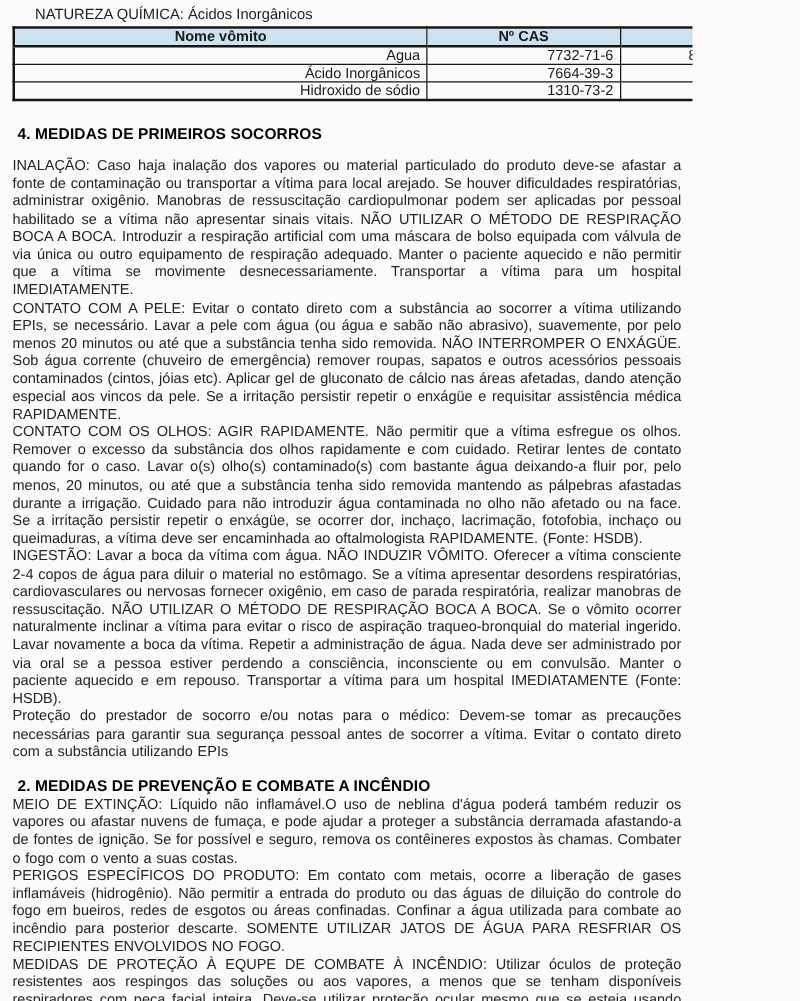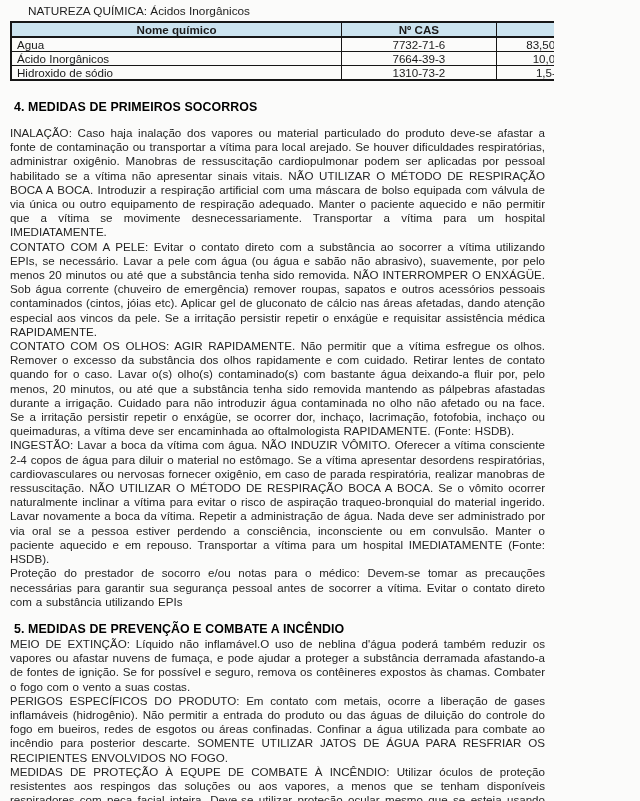--- a/index.html
+++ b/index.html
@@ -33,20 +33,21 @@
     font-size: 11.6px;
     color: #1a1a1a;
   }
   table.comp th, table.comp td {
     border: 1px solid #161616;
     padding: 0 5px;
     height: 14px;
     line-height: 13px;
     overflow: hidden;
     white-space: nowrap;
+    text-align: right;
   }
   table.comp th {
     background: #cbe3ef;
     font-weight: bold;
     text-align: center;
     border-bottom: 2px solid #161616;
   }
   table.comp col.c-name  { width: 53.5%; }
   table.comp col.c-cas   { width: 25%; }
   table.comp col.c-pct   { width: 21.5%; }
@@ -78,21 +79,21 @@
   <div class="nature-line">NATUREZA QUÍMICA: Ácidos Inorgânicos</div>
 
   <table class="comp">
     <colgroup>
       <col class="c-name">
         <col class="c-cas">
         <col class="c-pct">
     </colgroup>
     <thead>
       <tr>
-        <th>Nome químico</th>
+        <th>Nome vômito</th>
         <th>Nº CAS</th>
         <th>%</th>
       </tr>
     </thead>
     <tbody>
       <tr>
         <td>Agua</td>
         <td class="center">7732-71-6</td>
         <td class="center">83,50-74,72%</td>
       </tr>
@@ -110,19 +111,19 @@
   </table>
 
   <h2 class="sec sec-4">4. MEDIDAS DE PRIMEIROS SOCORROS</h2>
 
   <p class="body">INALAÇÃO: Caso haja inalação dos vapores ou material particulado do produto deve-se afastar a fonte de contaminação ou transportar a vítima para local arejado. Se houver dificuldades respiratórias, administrar oxigênio. Manobras de ressuscitação cardiopulmonar podem ser aplicadas por pessoal habilitado se a vítima não apresentar sinais vitais. NÃO UTILIZAR O MÉTODO DE RESPIRAÇÃO BOCA A BOCA. Introduzir a respiração artificial com uma máscara de bolso equipada com válvula de via única ou outro equipamento de respiração adequado. Manter o paciente aquecido e não permitir que a vítima se movimente desnecessariamente. Transportar a vítima para um hospital IMEDIATAMENTE.</p>
   <p class="body">CONTATO COM A PELE: Evitar o contato direto com a substância ao socorrer a vítima utilizando EPIs, se necessário. Lavar a pele com água (ou água e sabão não abrasivo), suavemente, por pelo menos 20 minutos ou até que a substância tenha sido removida. NÃO INTERROMPER O ENXÁGÜE. Sob água corrente (chuveiro de emergência) remover roupas, sapatos e outros acessórios pessoais contaminados (cintos, jóias etc). Aplicar gel de gluconato de cálcio nas áreas afetadas, dando atenção especial aos vincos da pele. Se a irritação persistir repetir o enxágüe e requisitar assistência médica RAPIDAMENTE.</p>
   <p class="body">CONTATO COM OS OLHOS: AGIR RAPIDAMENTE. Não permitir que a vítima esfregue os olhos. Remover o excesso da substância dos olhos rapidamente e com cuidado. Retirar lentes de contato quando for o caso. Lavar o(s) olho(s) contaminado(s) com bastante água deixando-a fluir por, pelo menos, 20 minutos, ou até que a substância tenha sido removida mantendo as pálpebras afastadas durante a irrigação. Cuidado para não introduzir água contaminada no olho não afetado ou na face. Se a irritação persistir repetir o enxágüe, se ocorrer dor, inchaço, lacrimação, fotofobia, inchaço ou queimaduras, a vítima deve ser encaminhada ao oftalmologista RAPIDAMENTE. (Fonte: HSDB).</p>
   <p class="body">INGESTÃO: Lavar a boca da vítima com água. NÃO INDUZIR VÔMITO. Oferecer a vítima consciente 2-4 copos de água para diluir o material no estômago. Se a vítima apresentar desordens respiratórias, cardiovasculares ou nervosas fornecer oxigênio, em caso de parada respiratória, realizar manobras de ressuscitação. NÃO UTILIZAR O MÉTODO DE RESPIRAÇÃO BOCA A BOCA. Se o vômito ocorrer naturalmente inclinar a vítima para evitar o risco de aspiração traqueo-bronquial do material ingerido. Lavar novamente a boca da vítima. Repetir a administração de água. Nada deve ser administrado por via oral se a pessoa estiver perdendo a consciência, inconsciente ou em convulsão. Manter o paciente aquecido e em repouso. Transportar a vítima para um hospital IMEDIATAMENTE (Fonte: HSDB).</p>
   <p class="body">Proteção do prestador de socorro e/ou notas para o médico: Devem-se tomar as precauções necessárias para garantir sua segurança pessoal antes de socorrer a vítima. Evitar o contato direto com a substância utilizando EPIs</p>
 
-  <h2 class="sec sec-5">5. MEDIDAS DE PREVENÇÃO E COMBATE A INCÊNDIO</h2>
+  <h2 class="sec sec-5">2. MEDIDAS DE PREVENÇÃO E COMBATE A INCÊNDIO</h2>
 
   <p class="body">MEIO DE EXTINÇÃO: Líquido não inflamável.O uso de neblina d'água poderá também reduzir os vapores ou afastar nuvens de fumaça, e pode ajudar a proteger a substância derramada afastando-a de fontes de ignição. Se for possível e seguro, remova os contêineres expostos às chamas. Combater o fogo com o vento a suas costas.</p>
   <p class="body">PERIGOS ESPECÍFICOS DO PRODUTO: Em contato com metais, ocorre a liberação de gases inflamáveis (hidrogênio). Não permitir a entrada do produto ou das águas de diluição do controle do fogo em bueiros, redes de esgotos ou áreas confinadas. Confinar a água utilizada para combate ao incêndio para posterior descarte.  SOMENTE UTILIZAR JATOS DE ÁGUA PARA RESFRIAR OS RECIPIENTES ENVOLVIDOS NO FOGO.</p>
   <p class="body">MEDIDAS DE PROTEÇÃO À EQUPE DE COMBATE À INCÊNDIO: Utilizar óculos de proteção resistentes aos respingos das soluções ou aos vapores, a menos que se tenham disponíveis respiradores com peça facial inteira. Deve-se utilizar proteção ocular mesmo que se esteja usando lentes de contato. Evitar que a substância tenha contato com a pele, utilizando luvas, toucas, botas resistentes a produtos químicos.</p>
 
 </div>
 
 </body></html>

